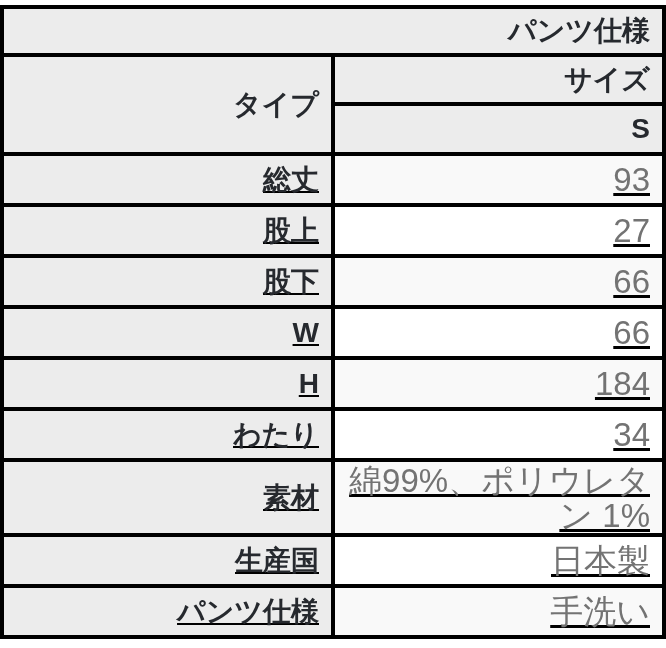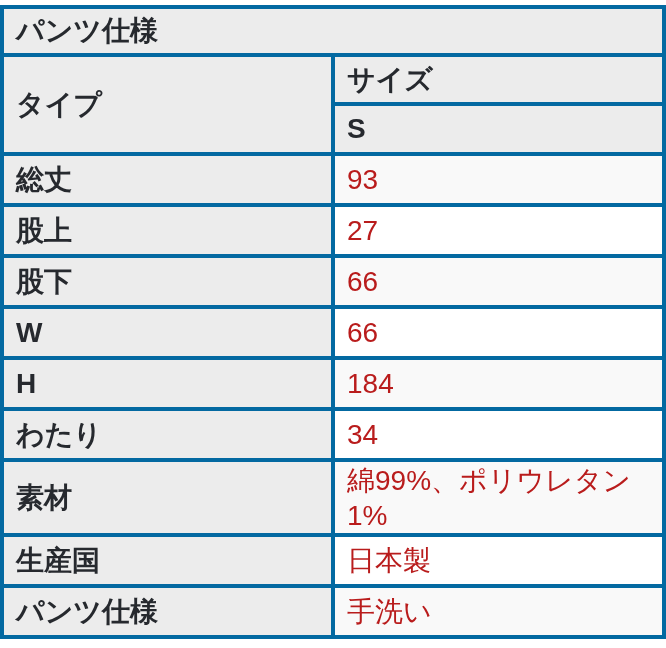--- a/index.html
+++ b/index.html
@@ -16,51 +16,51 @@
     overflow: hidden;
   }
   table.spec-table {
     width: 666px;
     table-layout: fixed;
     border-collapse: collapse;
     font-family: "Liberation Sans", "DejaVu Sans", sans-serif;
   }
   table.spec-table th,
   table.spec-table td {
-    border: 4px solid #0369a1;
-    text-align: left;
+    border: 4px solid #000000;
+    text-align: right;
     vertical-align: middle;
     padding: 0 12px;
     overflow: hidden;
   }
   
   table.spec-table th {
     background: #ececec;
     color: #26292e;
     font-weight: 700;
     font-size: 28px;
     line-height: 1.2;
   }
   
   table.spec-table td {
     background: #ffffff;
-    color: #b91c1c;
+    color: #737373;
     font-weight: 400;
-    font-size: 28px;
+    font-size: 33px;
     line-height: 35px;
   }
   
   tbody tr:nth-child(odd) td {
     background: #f9f9f9;
   }
   
   tr.row-title    { height: 48px; }
   tr.row-size     { height: 49px; }
   tr.row-sizeval  { height: 50px; }
-  tbody tr        { height: 51px; }
+  tbody tr        { height: 51px; text-decoration: underline; }
   tbody tr.row-material { height: 75px; }
   th.title-cell   { font-size: 29px; }
 </style>
 </head>
 <body>
 
 <div class="page">
   <table class="spec-table">
     <thead>
       <tr class="row-title">

